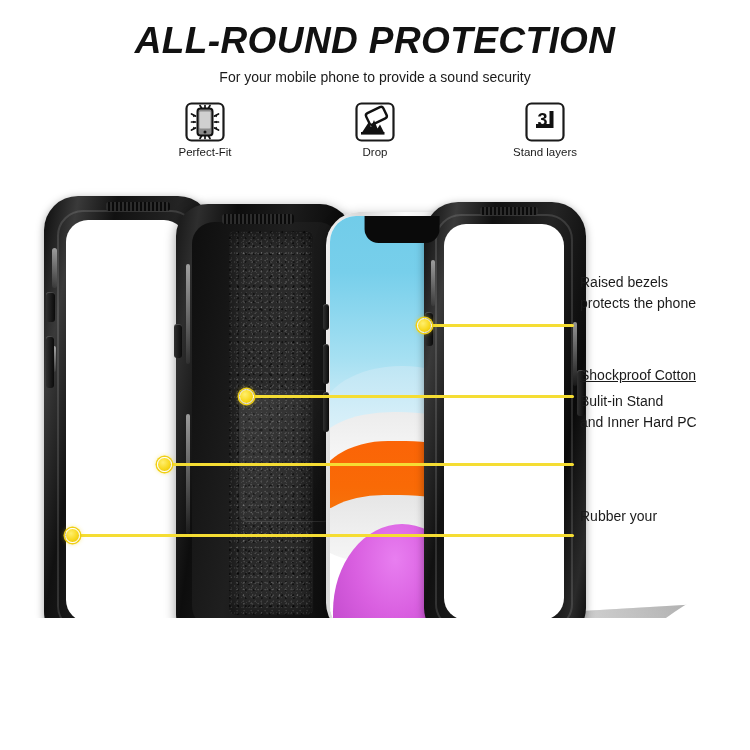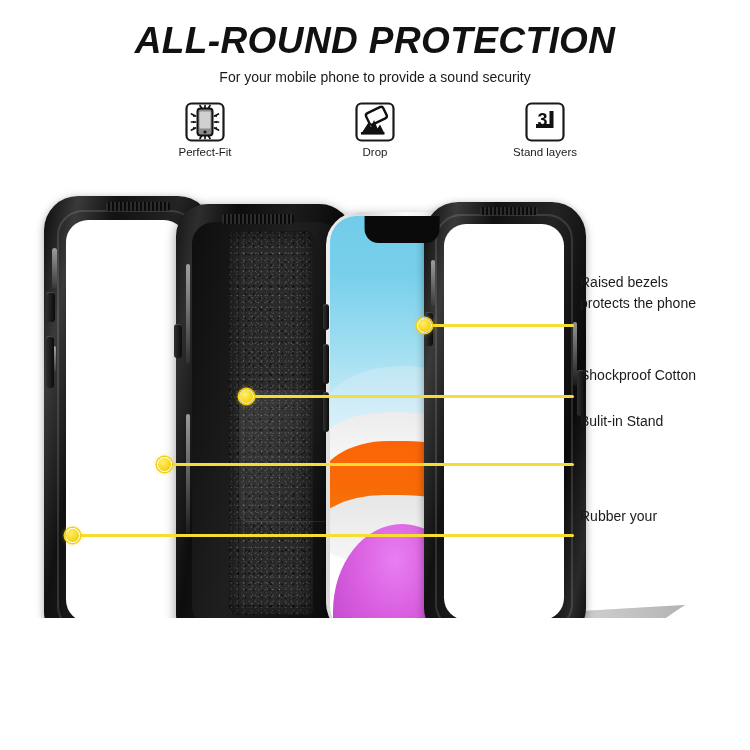--- a/index.html
+++ b/index.html
@@ -401,28 +401,29 @@
 
       <div class="callout-line" style="left:424px; top:324px; width:150px;"></div>
       <div class="callout-dot" style="left:417px; top:318px;"></div>
       <div class="callout-text" style="left:580px; top:272px;">
         <div>Raised bezels</div>
         <div>protects the phone</div>
       </div>
 
       <div class="callout-line" style="left:246px; top:395px; width:328px;"></div>
       <div class="callout-dot" style="left:239px; top:389px;"></div>
-      <div class="callout-text" style="left:580px; top:365px;">
+      <div class="callout-text" style="left:580px; top:365px;text-decoration:underline;">
         <div>Shockproof Cotton</div>
       </div>
 
       <div class="callout-line" style="left:164px; top:463px; width:410px;"></div>
       <div class="callout-dot" style="left:157px; top:457px;"></div>
-      <div class="callout-text" style="left:580px; top:411px;">
+      <div class="callout-text" style="left:580px; top:391px;">
         <div>Bulit-in Stand</div>
+        <div>and Inner Hard PC</div>
       </div>
 
       <div class="callout-line" style="left:72px; top:534px; width:502px;"></div>
       <div class="callout-dot" style="left:65px; top:528px;"></div>
       <div class="callout-text" style="left:580px; top:506px;">
         <div>Rubber your</div>
       </div>
 
     </div>
 

